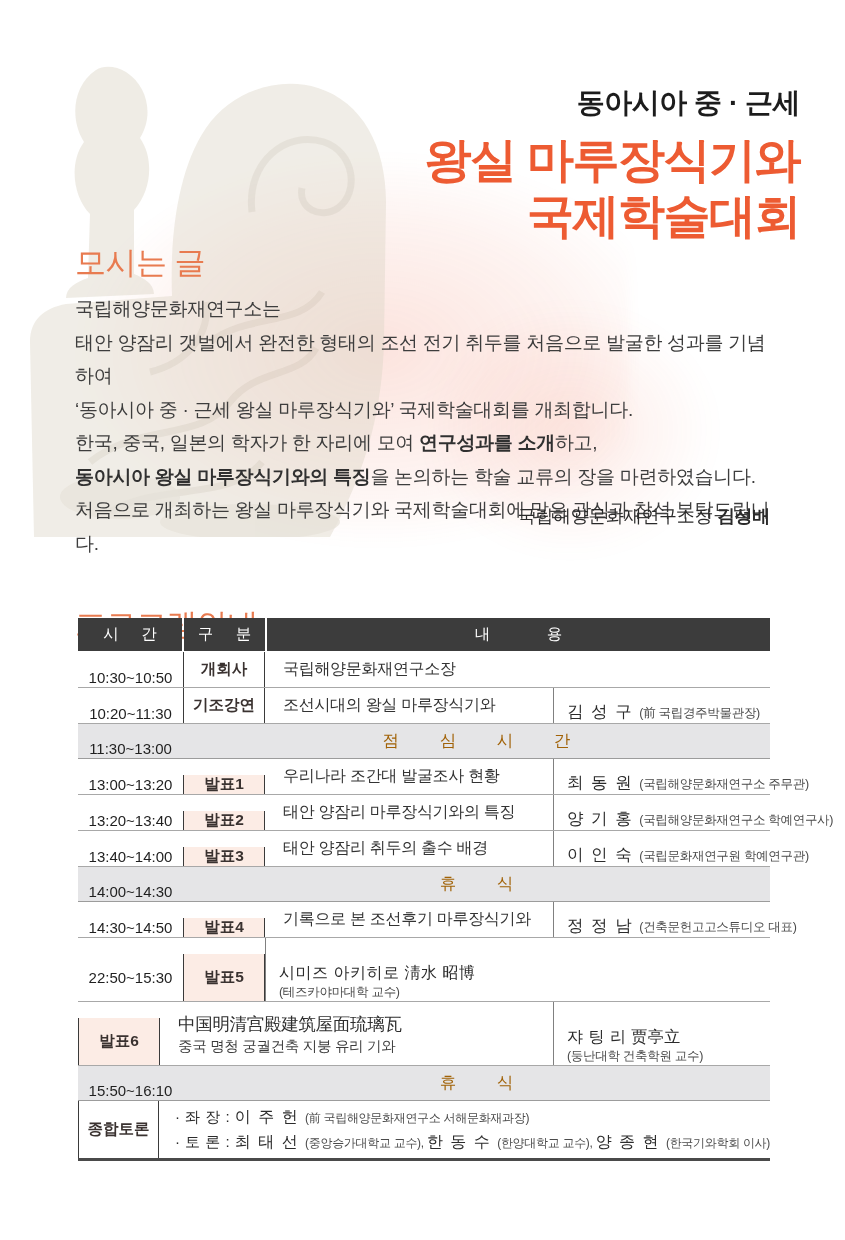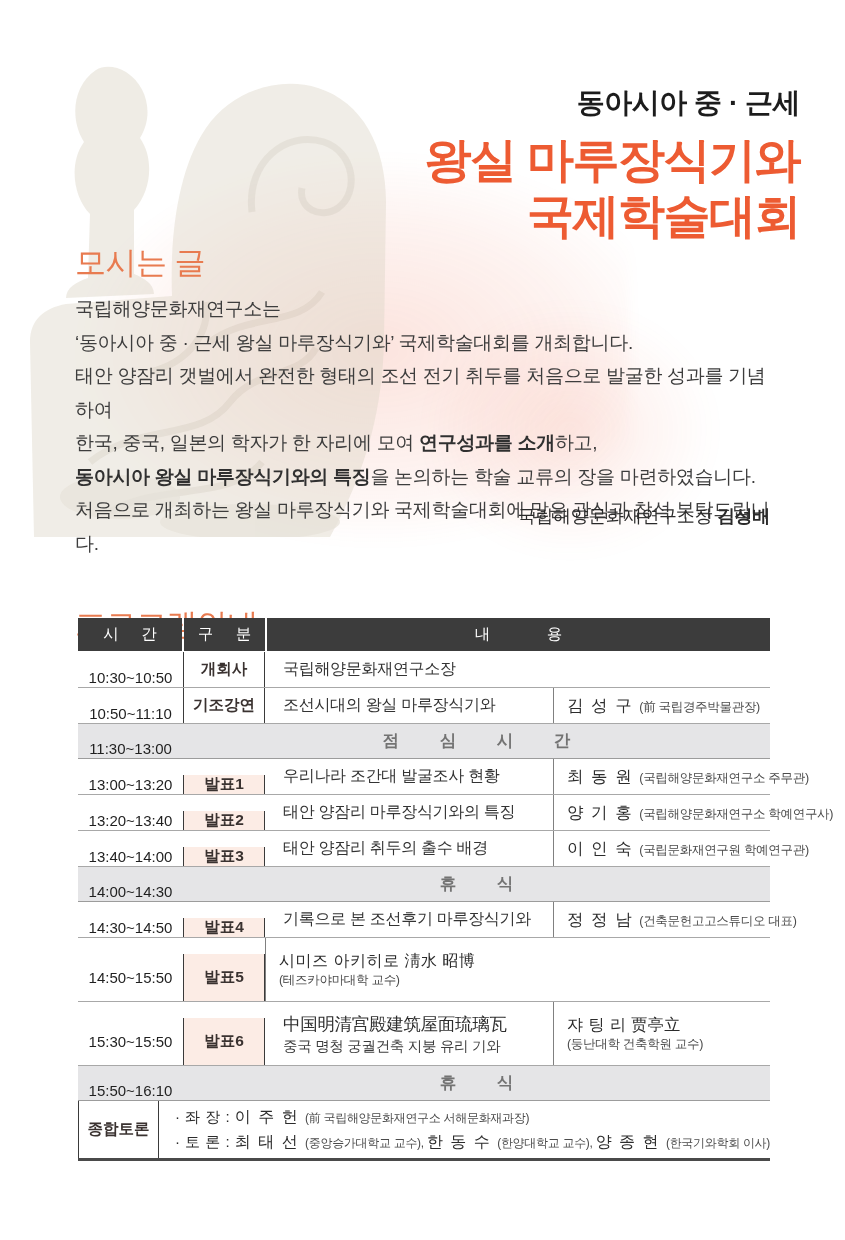--- a/index.html
+++ b/index.html
@@ -45,25 +45,25 @@
   .t-row.gray { background:#e5e5e7; height:35px; border-bottom:1px solid #9c9c9c; }
   .t-row:last-child { border-bottom:none; }
 
   .c-time { width:105px; display:flex; align-items:center; justify-content:center; font-size:15px; color:#1f1f1f;margin-top:15px; }
   .c-cat { width:82px; border-left:1.5px solid #3a3a3a; border-right:1.5px solid #3a3a3a;
            display:flex; align-items:center; justify-content:center; font-weight:700; font-size:15.5px; color:#3a3230; }
   .c-cat.pink { background:#fcece5;margin-top:16px; }
   .c-content { flex:1; display:flex; flex-direction:column; justify-content:center; padding-left:18px; font-size:16px; color:#333; letter-spacing:-0.3px; }
   .c-content .main { font-size:17.5px; color:#2e2e2e; line-height:24px; }
   .c-content .sub { font-size:14.5px; color:#3c3c3c; line-height:20px; }
-  .c-speaker { width:217px; border-left:1px solid #808080; display:flex; flex-direction:column; justify-content:center; padding-left:13px; }
+  .c-speaker { width:217px; border-left:1px solid #808080; display:flex; flex-direction:column; justify-content:flex-end; padding-left:13px; }
   .sp-line { white-space:nowrap; }
   .sp-name { font-size:16.5px; color:#2b2b2b; letter-spacing:1.5px; }
   .sp-title { font-size:12.5px; color:#4a4a4a; letter-spacing:-0.3px; }
-  .c-span { flex:1; display:flex; align-items:center; justify-content:center; font-size:16.5px; font-weight:700; color:#737373; letter-spacing:18px; padding-left:18px; }
+  .c-span { flex:1; display:flex; align-items:center; justify-content:center; font-size:16.5px; font-weight:400; color:#a16207; letter-spacing:18px; padding-left:18px; }
 
   .c-disc { flex:1; display:flex; flex-direction:column; justify-content:center; padding-left:16px; gap:4px; }
   .disc-line { white-space:nowrap; color:#2b2b2b; }
   .disc-label { font-size:15px; letter-spacing:0.5px; }
   .disc-name { font-size:16px; letter-spacing:1.5px; }
   .disc-title { font-size:12px; color:#4a4a4a; letter-spacing:-0.3px; }
 </style>
 </head>
 <body>
 
@@ -91,22 +91,22 @@
 
   <div class="masthead">
     <div class="subtitle">동아시아 중 · 근세</div>
     <div class="title">왕실 마루장식기와</div>
     <div class="title">국제학술대회</div>
   </div>
 
   <div class="invite-heading">모시는 글</div>
   <div class="invite-body">
     <div><span>국립해양문화재연구소는</span><b></b><span></span></div>
+    <div><span>태안 양잠리 갯벌에서 완전한 형태의 조선 전기 취두를 처음으로 발굴한 성과를 기념하여</span><b></b><span></span></div>
     <div><span>‘동아시아 중 · 근세 왕실 마루장식기와’ 국제학술대회를 개최합니다.</span><b></b><span></span></div>
-    <div><span>태안 양잠리 갯벌에서 완전한 형태의 조선 전기 취두를 처음으로 발굴한 성과를 기념하여</span><b></b><span></span></div>
     <div><span>한국, 중국, 일본의 학자가 한 자리에 모여 </span><b>연구성과를 소개</b><span>하고,</span></div>
     <div><span></span><b>동아시아 왕실 마루장식기와의 특징</b><span>을 논의하는 학술 교류의 장을 마련하였습니다.</span></div>
     <div><span>처음으로 개최하는 왕실 마루장식기와 국제학술대회에 많은 관심과 참석 부탁드립니다.</span><b></b><span></span></div>
   </div>
   <div class="signature"><span>국립해양문화재연구소장 </span><b>김성배</b></div>
 
   <div class="program-heading">프로그램안내</div>
 
   <div class="table">
     <div class="t-head">
@@ -117,21 +117,21 @@
 
     <div class="t-row">
       <div class="c-time">10:30~10:50</div>
       <div class="c-cat">개회사</div>
       <div class="c-content">
           <span>국립해양문화재연구소장</span>
         </div>
     </div>
 
     <div class="t-row">
-      <div class="c-time">10:50~11:10</div>
+      <div class="c-time">10:20~11:30</div>
       <div class="c-cat">기조강연</div>
       <div class="c-content">
           <span>조선시대의 왕실 마루장식기와</span>
         </div>
       <div class="c-speaker">
           <span class="sp-line"><span class="sp-name">김 성 구 </span><span class="sp-title">(前 국립경주박물관장)</span></span>
         </div>
     </div>
 
     <div class="t-row gray">
@@ -182,30 +182,29 @@
       <div class="c-cat pink">발표4</div>
       <div class="c-content">
           <span>기록으로 본 조선후기 마루장식기와</span>
         </div>
       <div class="c-speaker">
           <span class="sp-line"><span class="sp-name">정 정 남 </span><span class="sp-title">(건축문헌고고스튜디오 대표)</span></span>
         </div>
     </div>
 
     <div class="t-row tall">
-      <div class="c-time">14:50~15:50</div>
+      <div class="c-time">22:50~15:30</div>
       <div class="c-cat pink">발표5</div>
       <div class="c-speaker">
         <span class="sp-name" style="font-size:16px; letter-spacing:0.5px;">시미즈 아키히로 淸水 昭博</span>
         <span class="sp-title">(테즈카야마대학 교수)</span>
       </div>
     </div>
 
     <div class="t-row tall">
-      <div class="c-time">15:30~15:50</div>
       <div class="c-cat pink">발표6</div>
       <div class="c-content">
         <span class="main">中国明清宫殿建筑屋面琉璃瓦</span>
         <span class="sub">중국 명청 궁궐건축 지붕 유리 기와</span>
       </div>
       <div class="c-speaker">
         <span class="sp-name" style="font-size:16px; letter-spacing:0.5px;">쟈 팅 리 贾亭立</span>
         <span class="sp-title">(둥난대학 건축학원 교수)</span>
       </div>
     </div>

